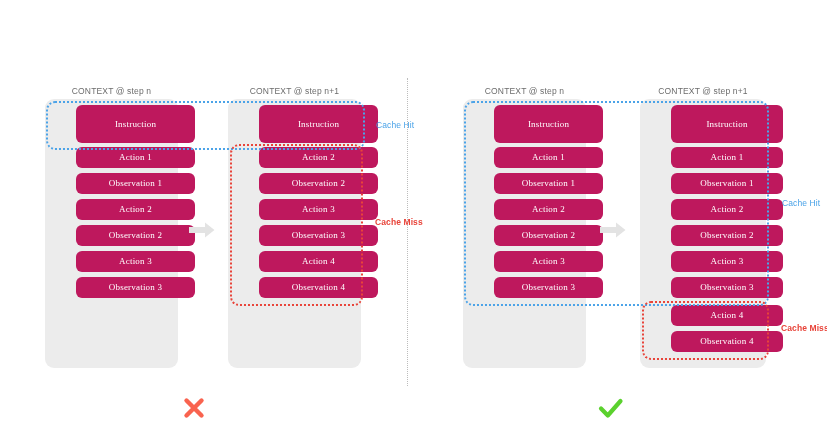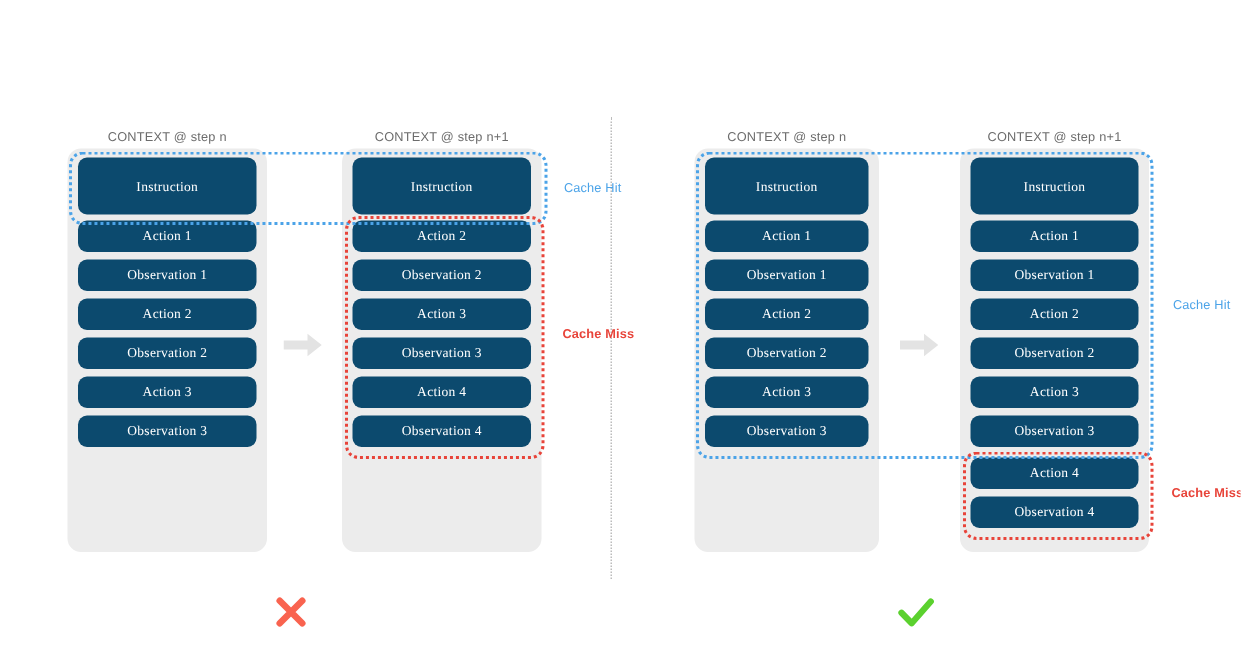--- a/index.html
+++ b/index.html
@@ -31,26 +31,26 @@
     white-space:nowrap;text-align:center;
   }
 
   
   .col-box{
     position:absolute;background:#ececec;border-radius:9px;
   }
 
   
   .blk{
-    position:absolute;background:#0c4a6e;border-radius:6px;
+    position:absolute;background:#be185d;border-radius:6px;
     color:#ffffff;
     font-family:"Liberation Serif",serif;
     font-size:9px;line-height:1;
     display:flex;align-items:center;justify-content:center;
-    white-space:nowrap;letter-spacing:.2px;
+    white-space:nowrap;letter-spacing:.2px;margin-left:24px;
   }
 
   
   .hl{position:absolute;border-radius:9px;pointer-events:none;}
   .hl.blue{border:2px dotted #4ba3e8;}
   .hl.red{border:2px dotted #e8443a;}
 
   
   .ann{
     position:absolute;font-family:"Liberation Sans",sans-serif;

